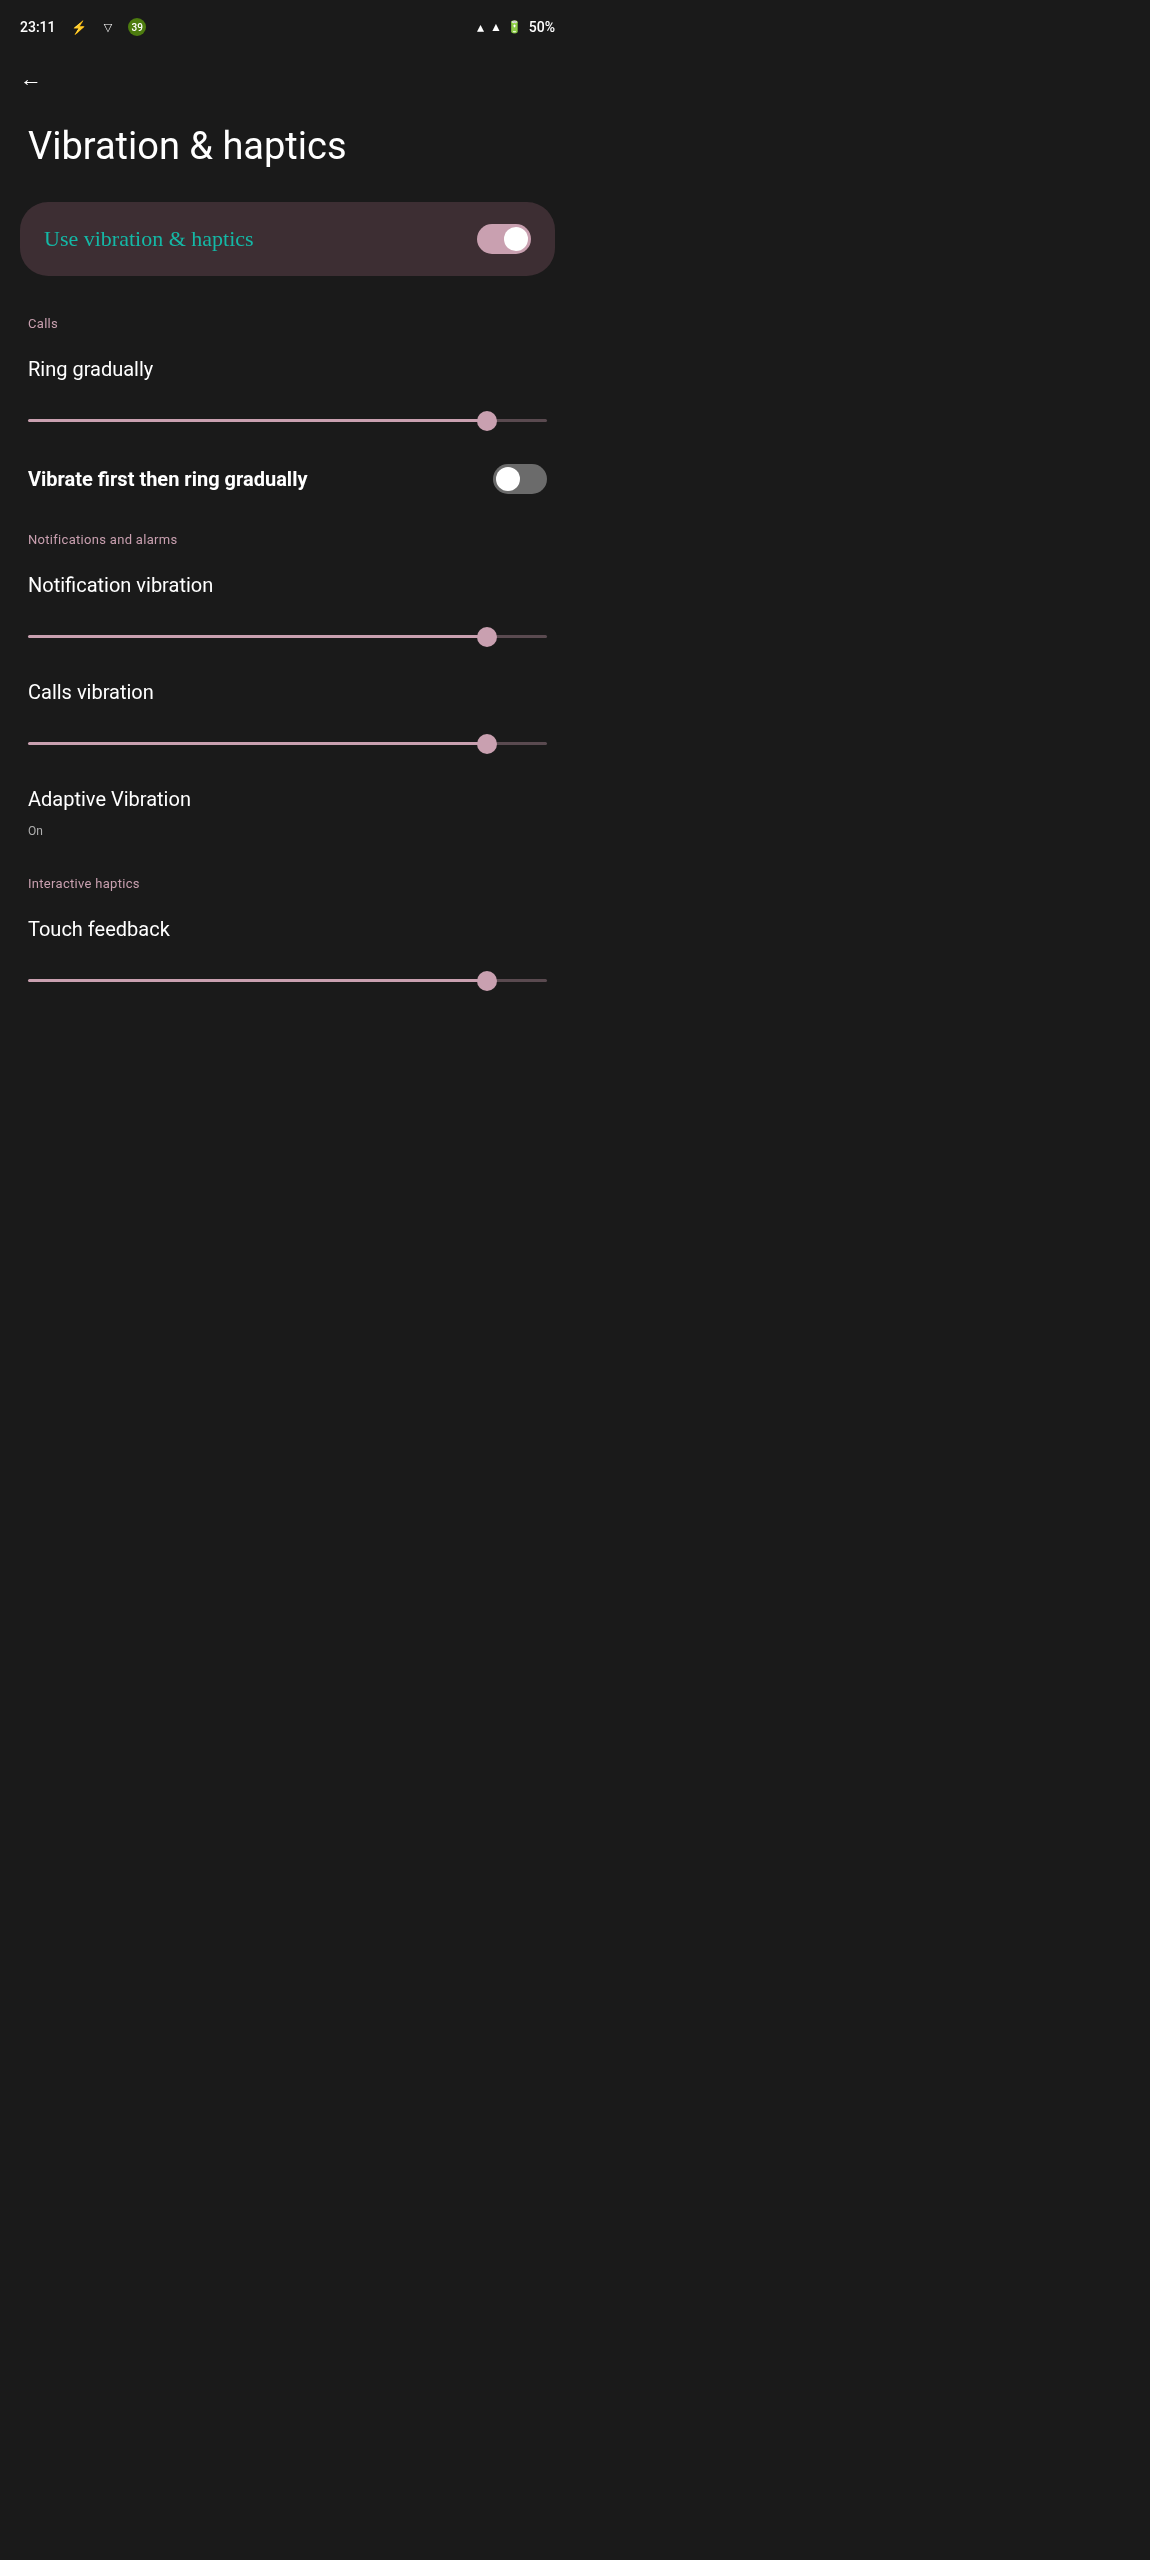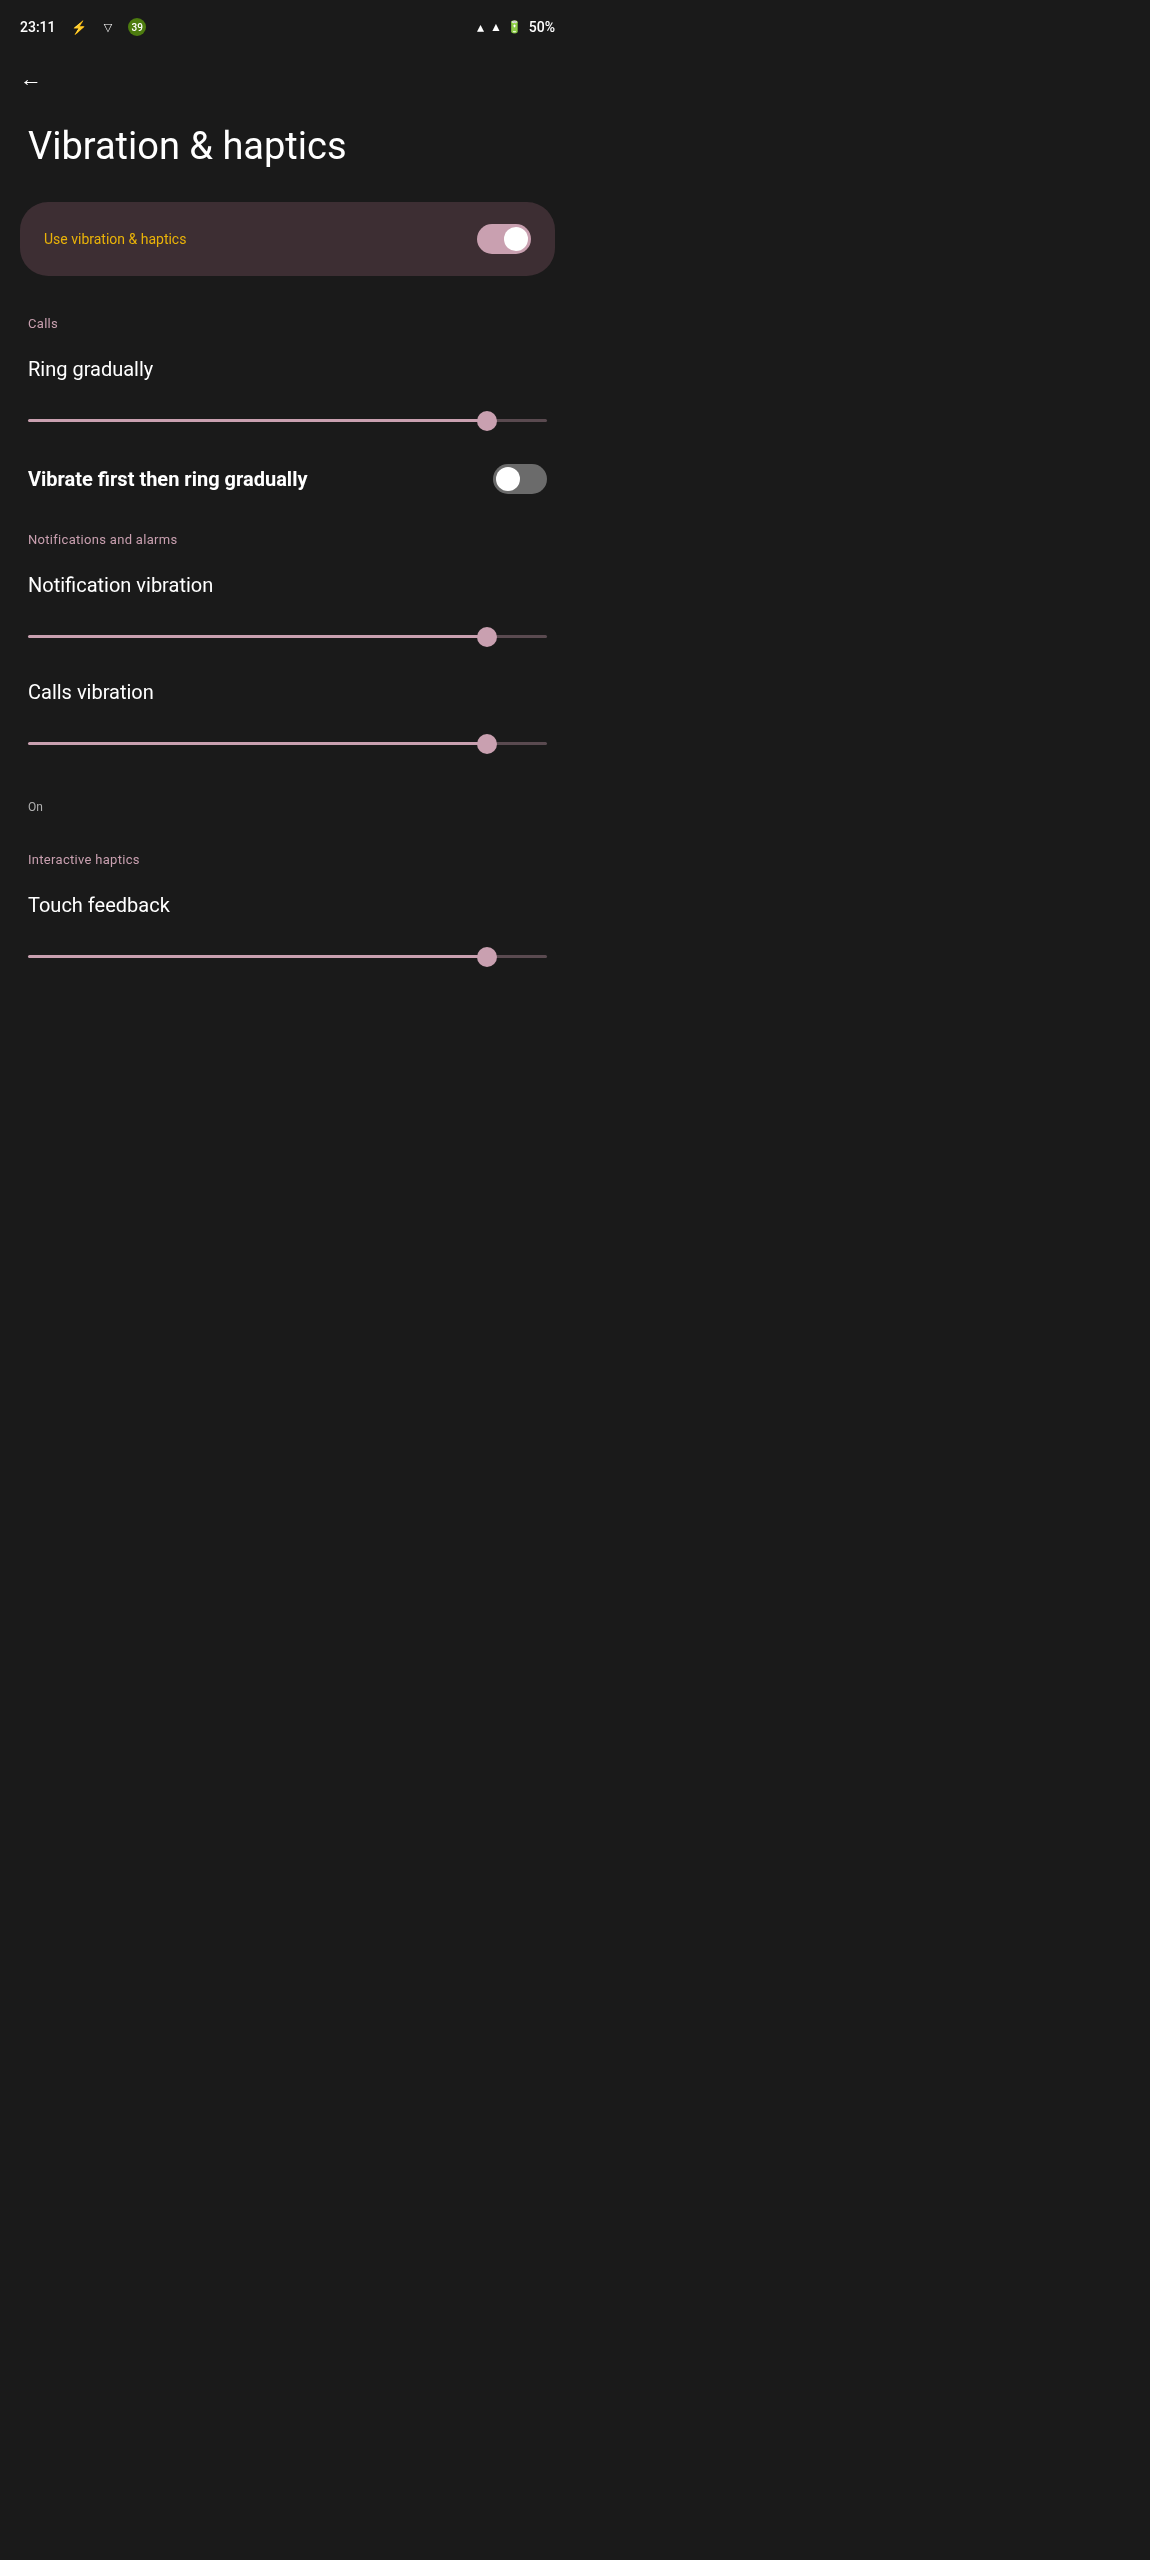--- a/index.html
+++ b/index.html
@@ -67,23 +67,24 @@
       margin: 0 20px 32px;
       background-color: #3d2e33;
       border-radius: 28px;
       padding: 22px 24px;
       display: flex;
       align-items: center;
       justify-content: space-between;
     }
 
     .toggle-label {
-      font-size: 14px;
-      color: #eab308;
-      font-weight: 400;
+      font-size: 22px;
+      color: #14b8a6;
+      font-weight: 400;
+      font-family: Liberation Serif, serif;
     }
 
     
     .toggle-switch {
       width: 54px;
       height: 30px;
       border-radius: 15px;
       position: relative;
       cursor: pointer;
       flex-shrink: 0;
@@ -264,20 +265,21 @@
 <div class="setting-item">
   <div class="setting-title">Calls vibration</div>
 </div>
 <div class="slider-container">
   <input type="range" min="0" max="100" value="90" style="--val: 90%;">
 </div>
 
 <div class="spacer-md"></div>
 
 <div class="setting-item">
+  <div class="setting-title">Adaptive Vibration</div>
   <div class="setting-subtitle">On</div>
 </div>
 
 <div class="spacer-md"></div>
 
 <div class="section-header">Interactive haptics</div>
 
 <div class="setting-item">
   <div class="setting-title">Touch feedback</div>
 </div>

